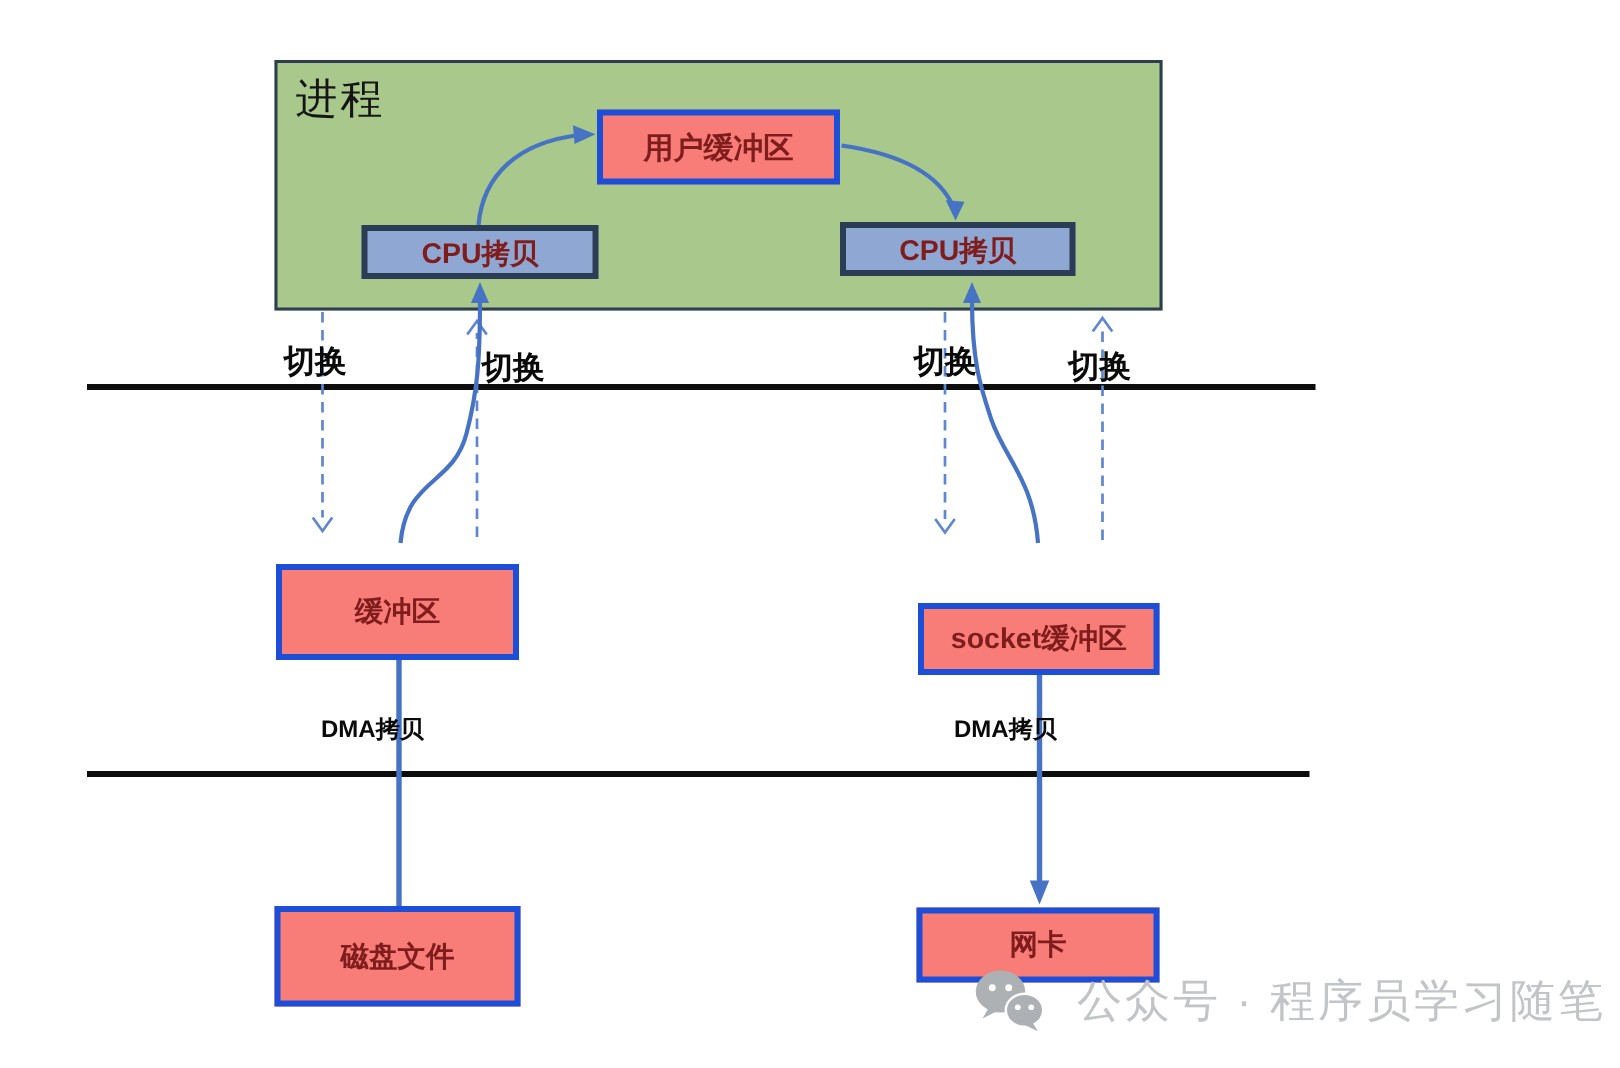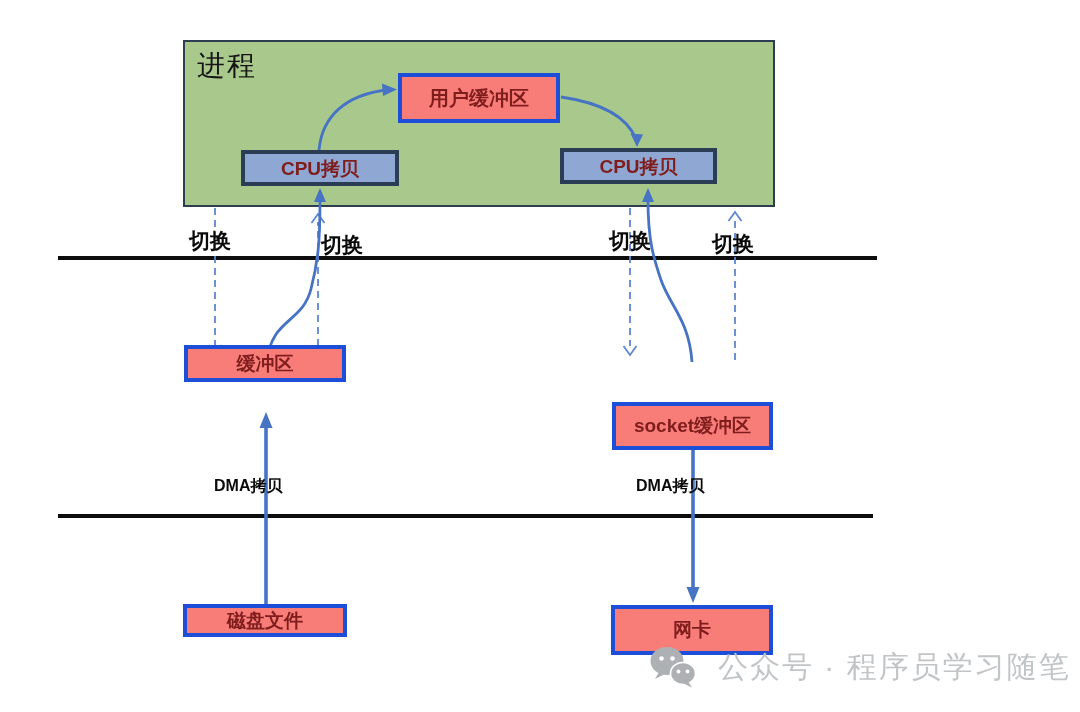--- a/index.html
+++ b/index.html
@@ -27,23 +27,23 @@
   .node{
     display:flex;align-items:center;justify-content:center;
     font-weight:700;text-align:center;color:#7f1d1d;
     border:4px solid #1d4ed8;box-sizing:border-box;
   }
   .red{background:var(--buffer-fill,#f87d78);}
   .blue{background:var(--cpu-fill,#8fa7d3);border-color:#2b3c55;align-items:flex-end;}
   .user-buffer{left:398px;top:73px;width:162px;height:50px;font-size:20px;}
   .cpu-left{left:241px;top:150px;width:158px;height:36px;font-size:19px;}
   .cpu-right{left:560px;top:148px;width:157px;height:36px;font-size:19px;}
-  .kernel-buffer{left:184px;top:345px;width:162px;height:37px;font-size:19px;font-family:Liberation Mono, monospace;}
+  .kernel-buffer{left:184px;top:376px;width:162px;height:64px;font-size:19px;font-family:Liberation Mono, monospace;}
   .socket-buffer{left:612px;top:362px;width:161px;height:48px;font-size:19px;margin-top:40px;}
-  .disk-file{left:183px;top:604px;width:164px;height:33px;font-size:19px;}
+  .disk-file{left:183px;top:604px;width:164px;height:67px;font-size:19px;}
   .nic{left:611px;top:605px;width:162px;height:50px;font-size:19px;}
   
   .flabel{font-size:21px;font-weight:700;color:#0a0a0a;white-space:nowrap;}
   .switch-1{left:189px;top:227px;}
   .switch-2{left:321px;top:231px;}
   .switch-3{left:609px;top:227px;}
   .switch-4{left:712px;top:230px;}
   .dma-label{font-size:16px;}
   .dma-left-label{left:214px;top:476px;}
   .dma-right-label{left:636px;top:476px;}

